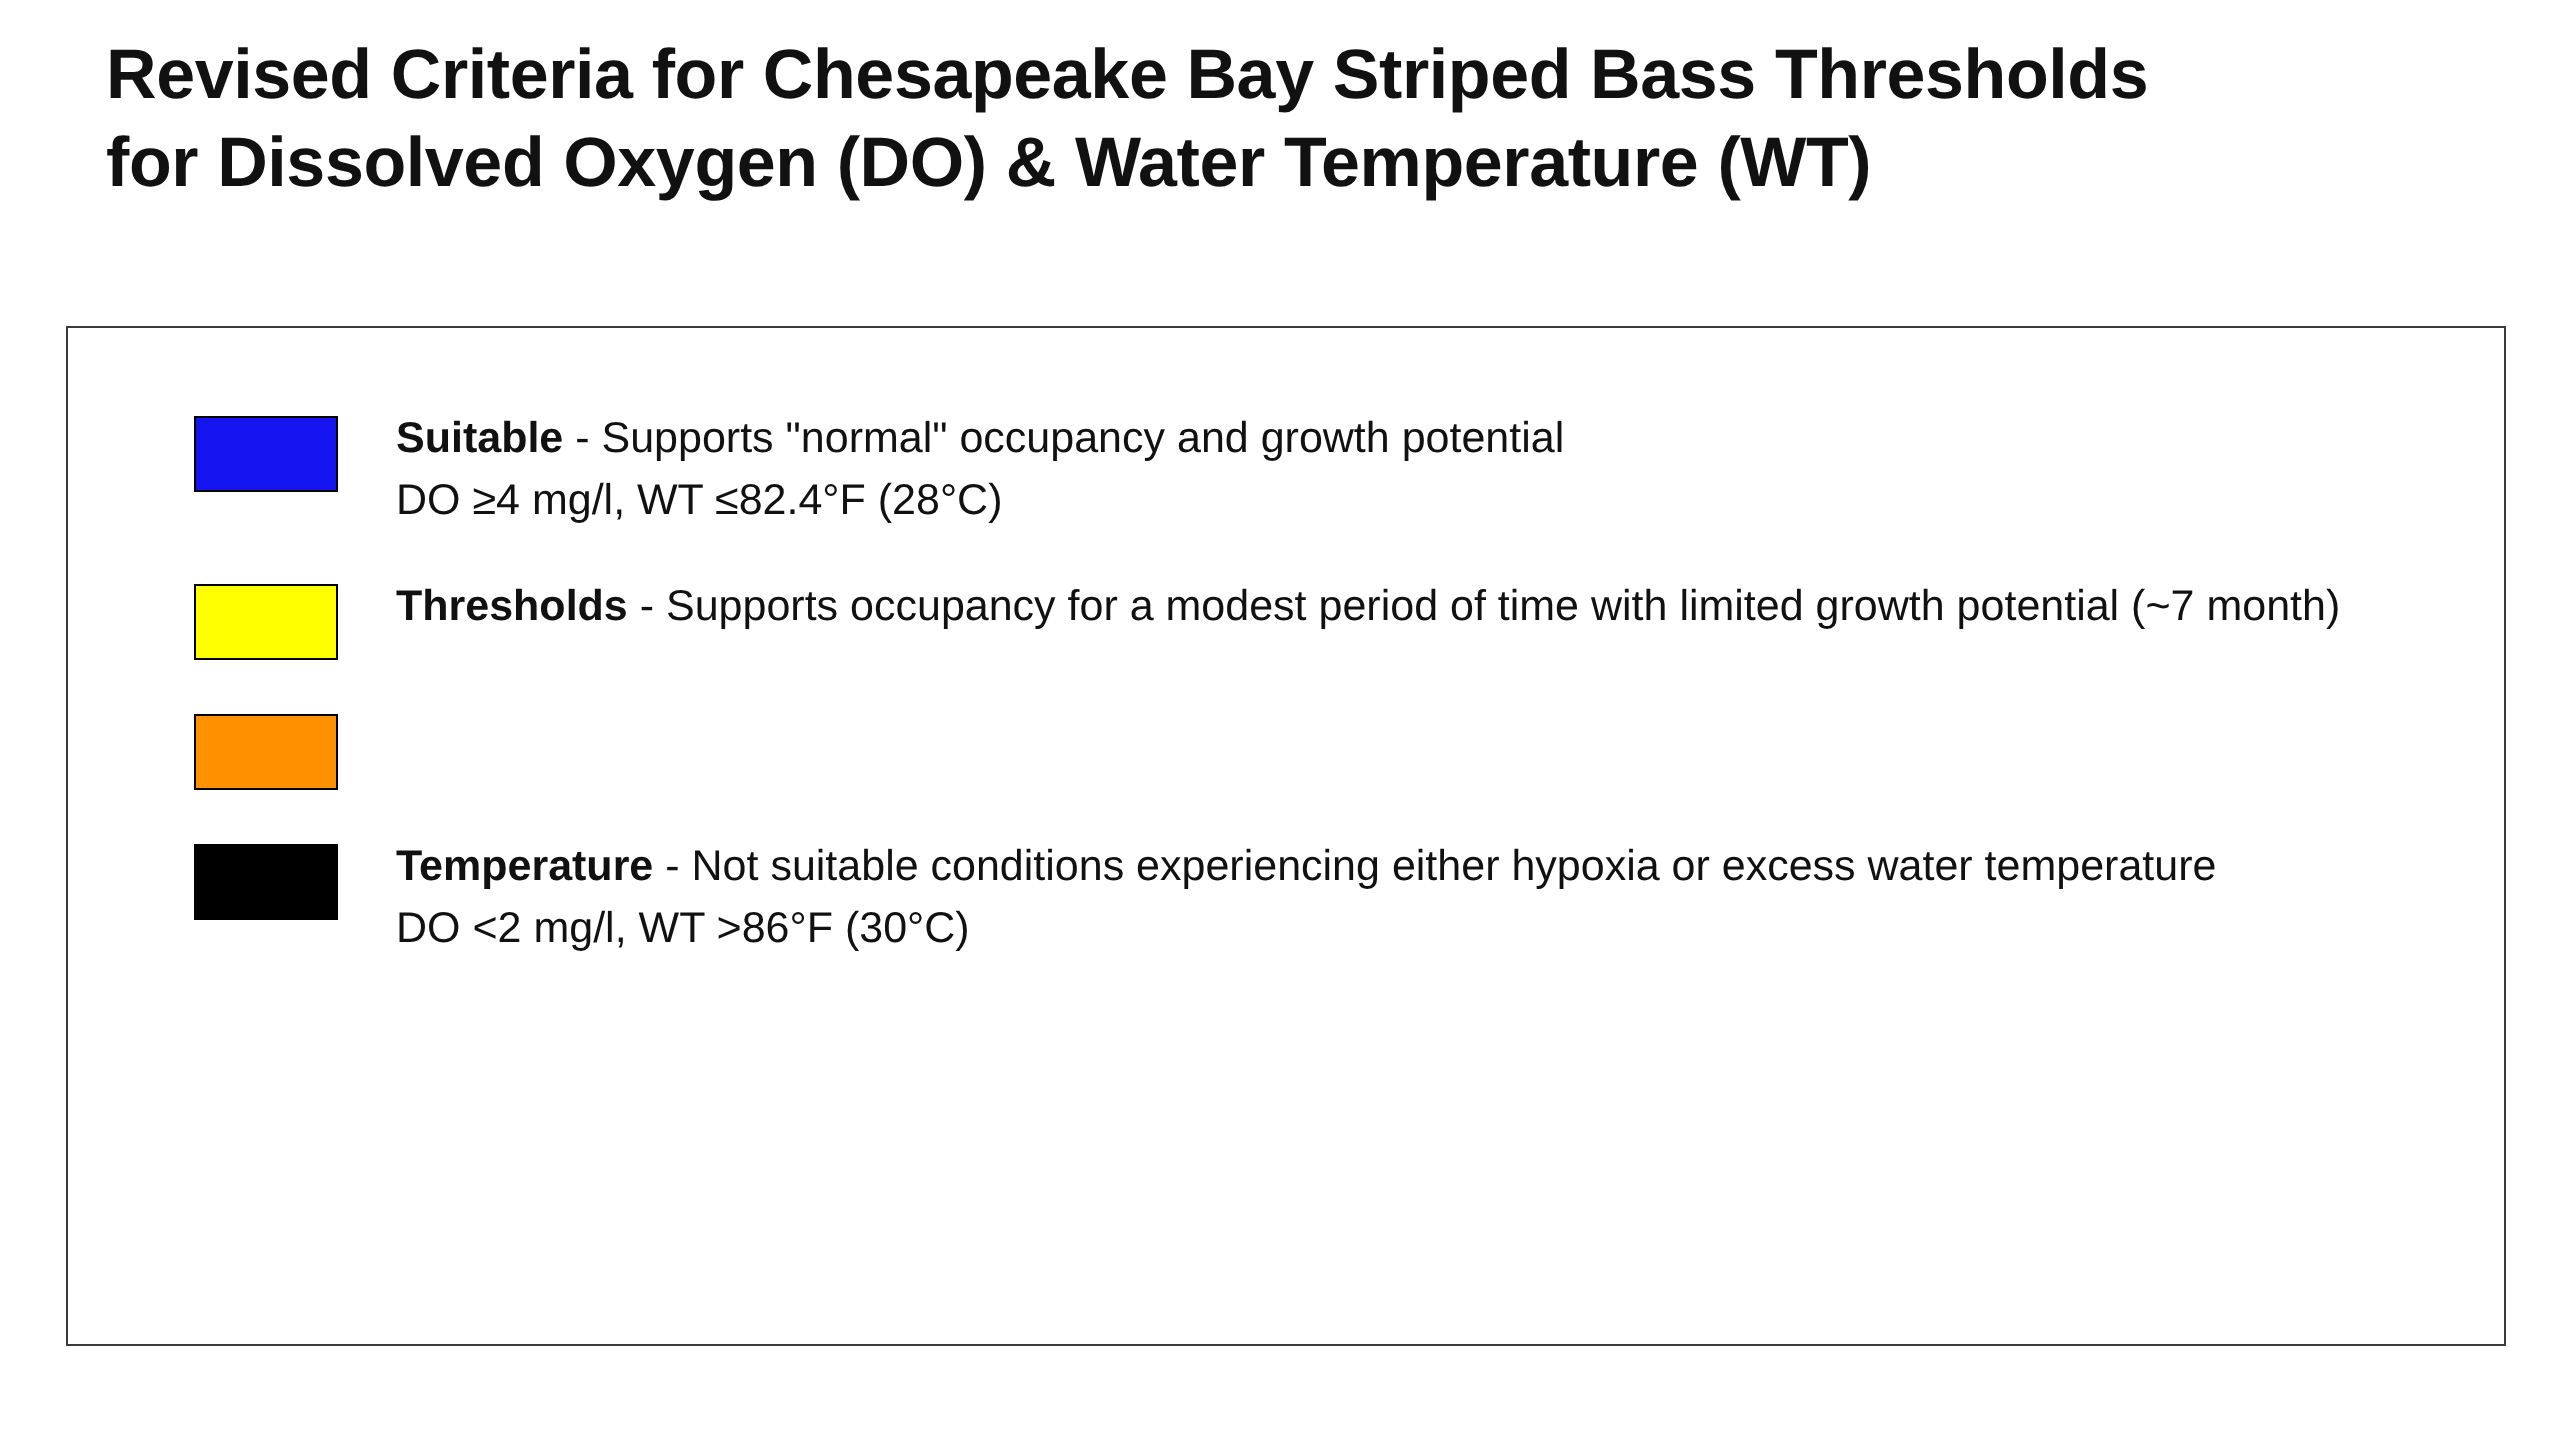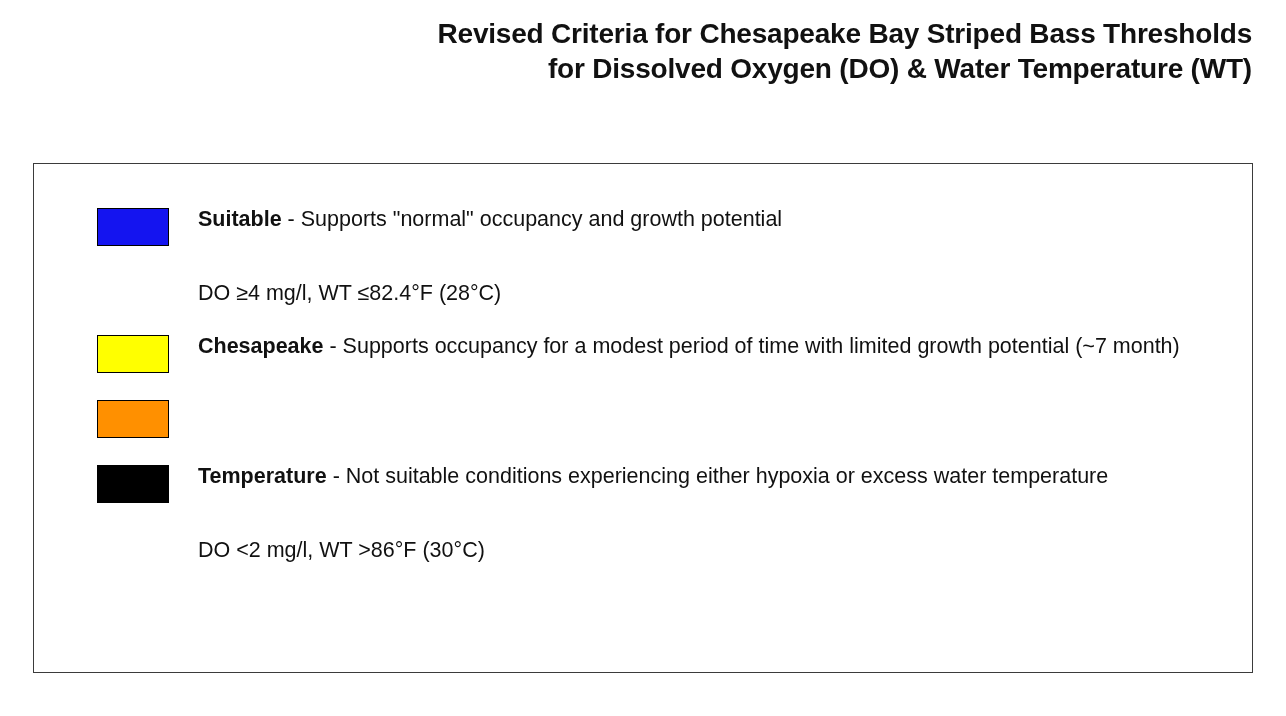--- a/index.html
+++ b/index.html
@@ -14,22 +14,22 @@
     color: #0d0d0d;
     overflow: hidden;
   }
   .slide {
     position: relative;
     width: 1286px;
     height: 716px;
     box-sizing: border-box;
   }
   .title {
-    text-align: right;
-    font-size: 28px;
+    text-align: left;
+    font-size: 35px;
     font-weight: bold;
     line-height: 1.25;
     color: #111111;
     padding: 16px 34px 0 53px;
     letter-spacing: -0.2px;
   }
   .title .line2 {
     display: block;
   }
   .legend-box {
@@ -66,21 +66,20 @@
   }
   .legend-text .term {
     font-weight: bold;
   }
   .legend-text .desc {
     font-weight: normal;
   }
   .legend-text .detail {
     display: block;
     font-weight: normal;
-    margin-top: 43px;
   }
 </style>
 </head>
 <body>
 
 <div class="slide">
 
   <div class="title">
     <span>Revised Criteria for Chesapeake Bay Striped Bass Thresholds</span>
     <span class="line2">for Dissolved Oxygen (DO) &amp; Water Temperature (WT)</span>
@@ -92,21 +91,21 @@
       <div class="swatch" style="background:#1414f0"></div>
       <div class="legend-text">
         <span class="term">Suitable</span><span class="desc"> - Supports "normal" occupancy and growth potential</span>
         <span class="detail">DO ≥4 mg/l, WT ≤82.4°F (28°C)</span>
       </div>
     </div>
 
     <div class="legend-row">
       <div class="swatch" style="background:#ffff00"></div>
       <div class="legend-text">
-        <span class="term">Chesapeake</span><span class="desc"> - Supports occupancy for a modest period of time with limited growth potential (~7 month)</span>
+        <span class="term">Thresholds</span><span class="desc"> - Supports occupancy for a modest period of time with limited growth potential (~7 month)</span>
       </div>
     </div>
 
     <div class="legend-row">
       <div class="swatch" style="background:#ff9000"></div>
     </div>
 
     <div class="legend-row">
       <div class="swatch" style="background:#000000"></div>
       <div class="legend-text">

